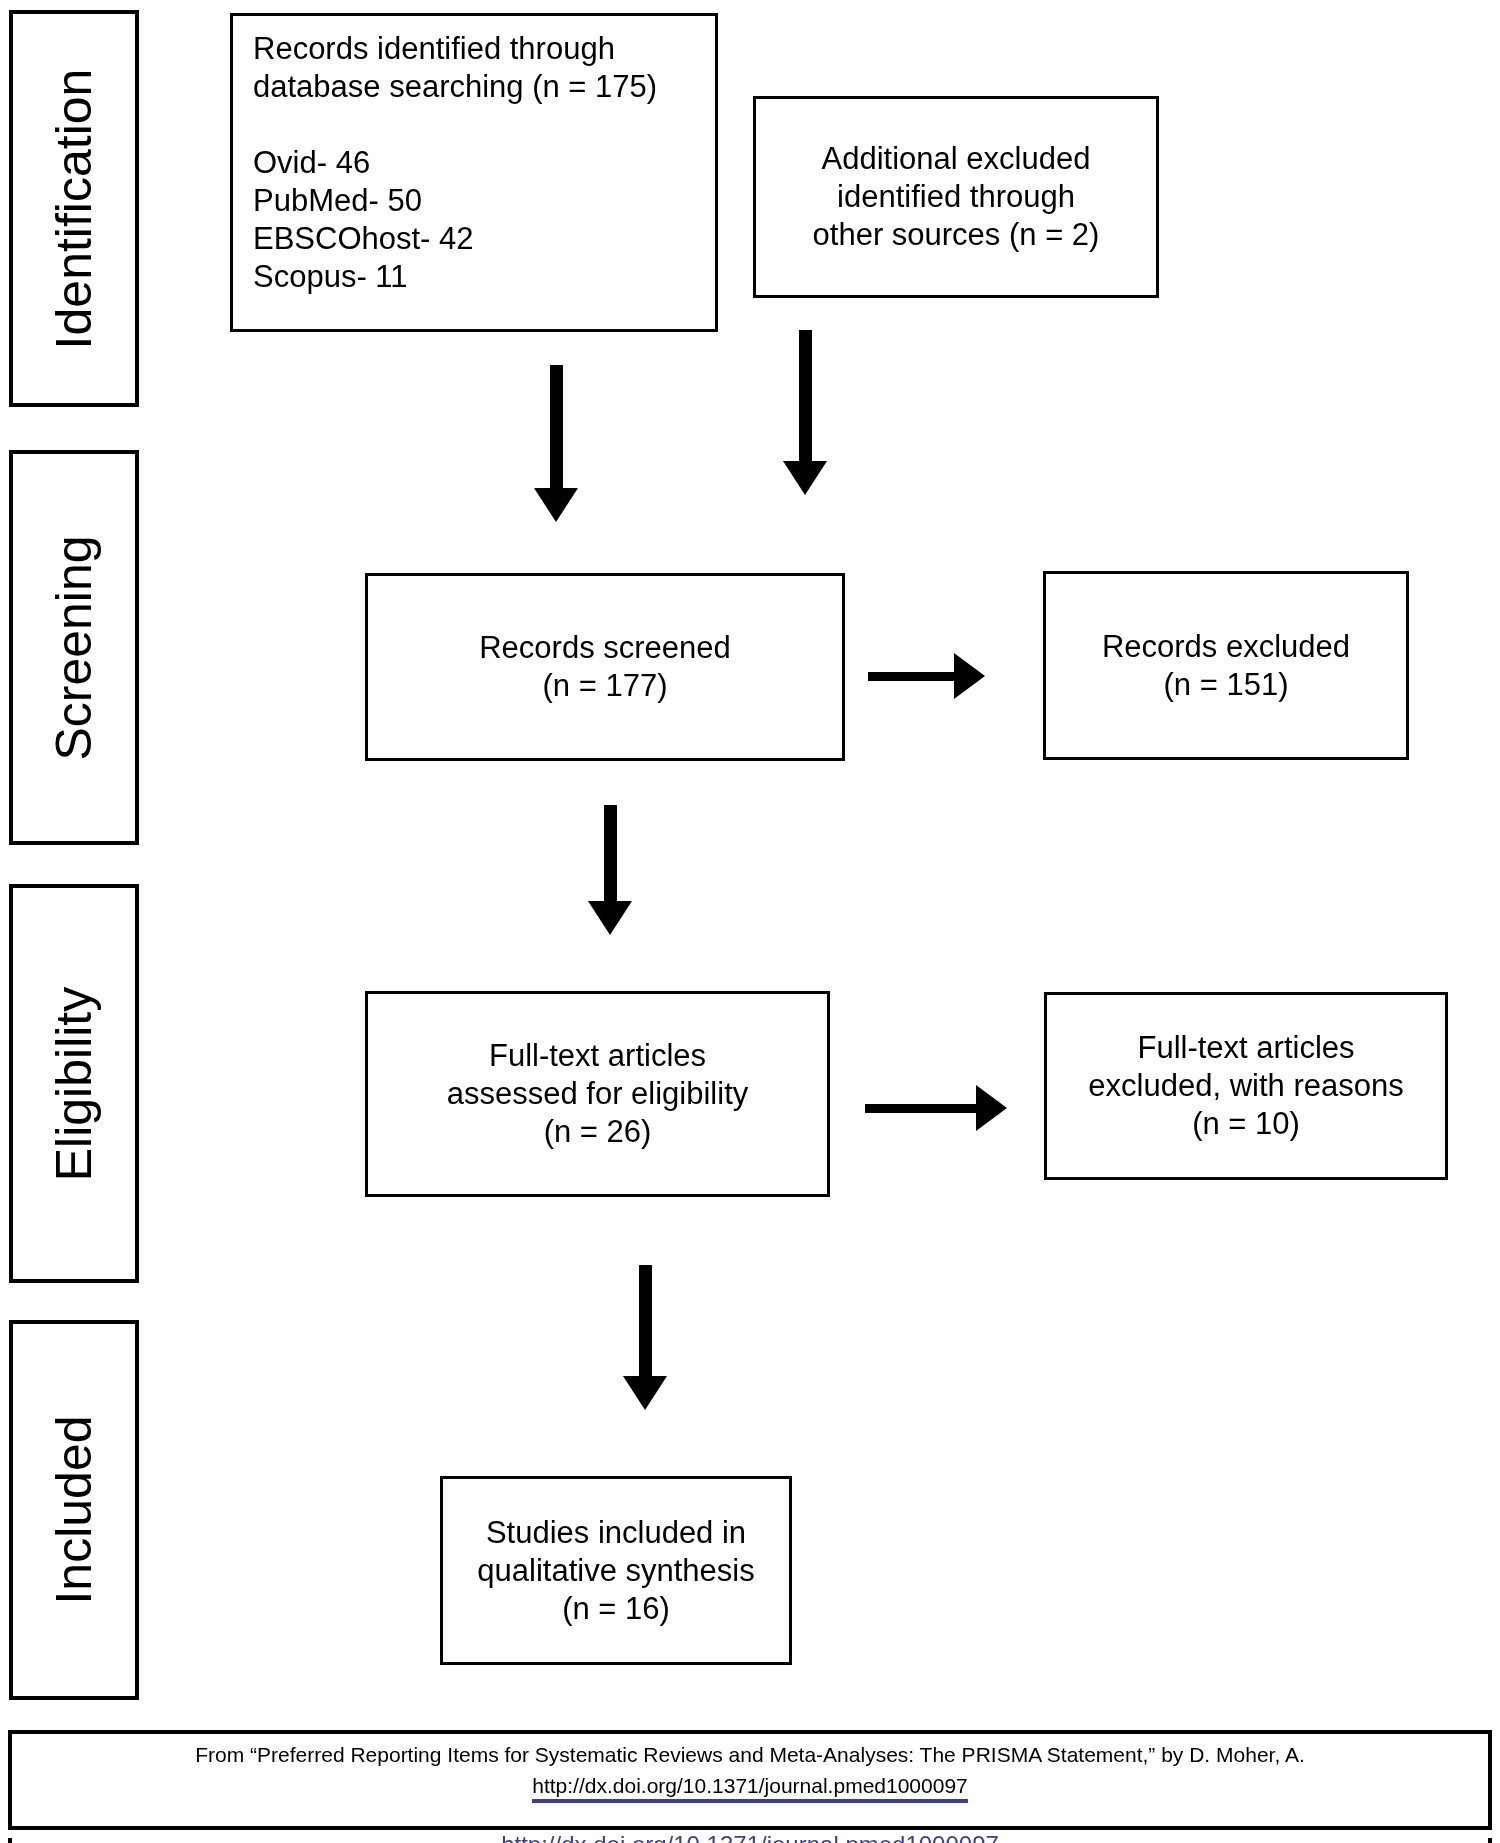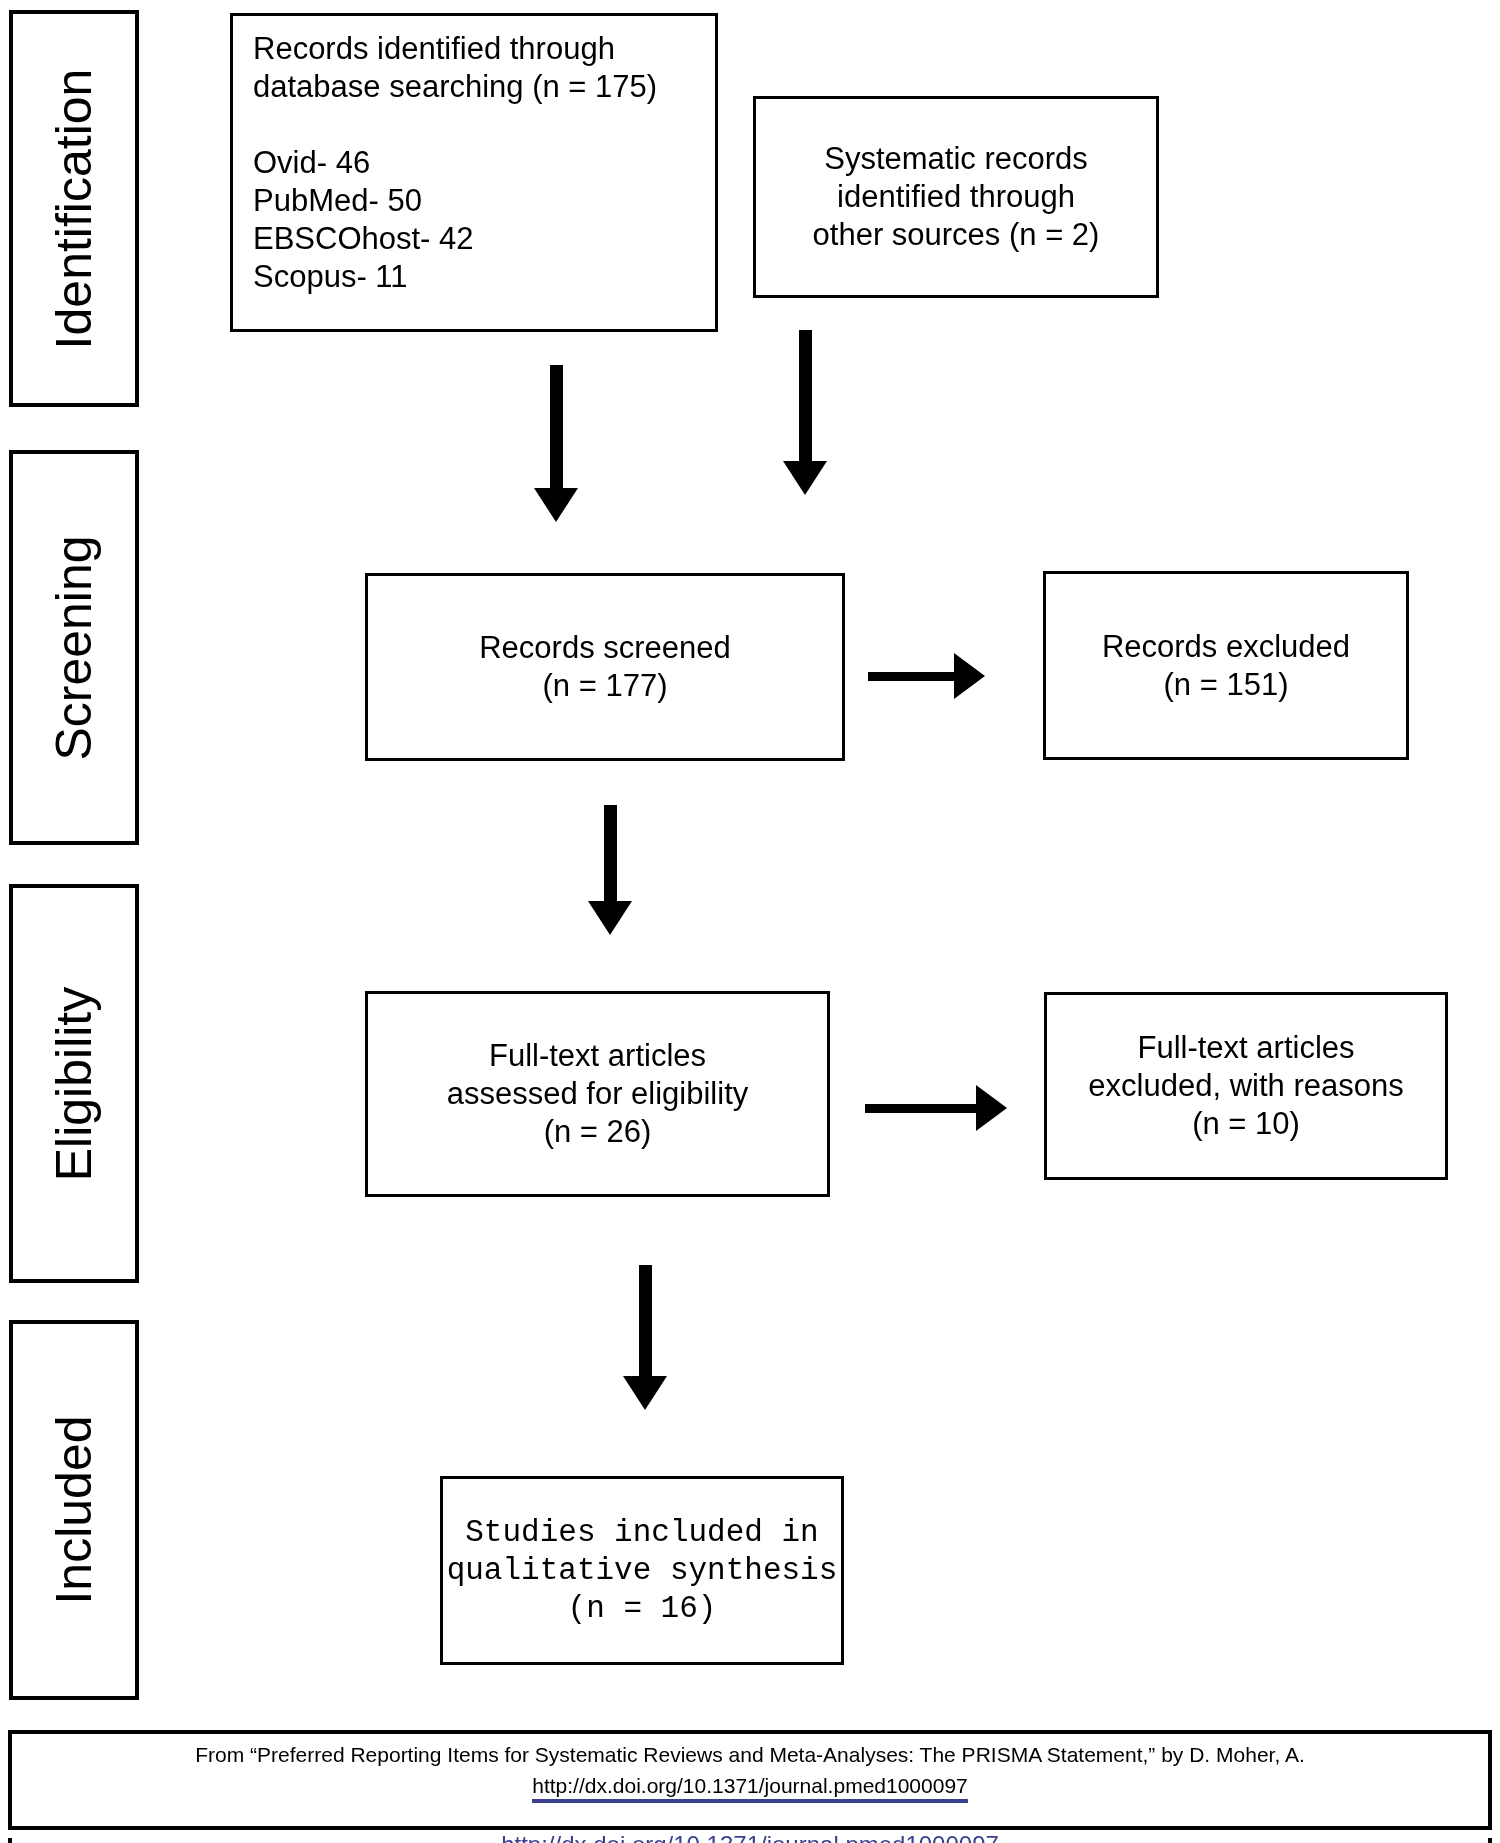--- a/index.html
+++ b/index.html
@@ -122,21 +122,21 @@
     <span class="flow-line">Records identified through</span>
     <span class="flow-line">database searching (n = 175)</span>
     <span class="flow-spacer"></span>
     <span class="flow-line">Ovid- 46</span>
     <span class="flow-line">PubMed- 50</span>
     <span class="flow-line">EBSCOhost- 42</span>
     <span class="flow-line">Scopus- 11</span>
   </div>
 
   <div class="flow-box centered" style="left:753px; top:96px; width:406px; height:202px;">
-    <span class="flow-line">Systematic records</span>
+    <span class="flow-line">Additional excluded</span>
     <span class="flow-line">identified through</span>
     <span class="flow-line">other sources (n = 2)</span>
   </div>
 
   <div class="v-arrow" style="left:534px; top:365px;">
     <div class="shaft" style="height:123px;"></div>
     <div class="head"></div>
   </div>
   <div class="v-arrow" style="left:783px; top:330px;">
     <div class="shaft" style="height:131px;"></div>
@@ -178,21 +178,21 @@
     <span class="flow-line">Full-text articles</span>
     <span class="flow-line">excluded, with reasons</span>
     <span class="flow-line">(n = 10)</span>
   </div>
 
   <div class="v-arrow" style="left:623px; top:1265px;">
     <div class="shaft" style="height:111px;"></div>
     <div class="head"></div>
   </div>
 
-  <div class="flow-box centered" style="left:440px; top:1476px; width:404px; height:189px;font-family:Liberation Mono, monospace;">
+  <div class="flow-box centered" style="left:440px; top:1476px; width:352px; height:189px;">
     <span class="flow-line">Studies included in</span>
     <span class="flow-line">qualitative synthesis</span>
     <span class="flow-line">(n = 16)</span>
   </div>
 
   <div class="footer-box">
     <span class="flow-line">From “Preferred Reporting Items for Systematic Reviews and Meta-Analyses: The PRISMA Statement,” by D. Moher, A.</span>
     <a href="#" class="doi-link" style="border-bottom-color: rgb(58, 63, 143);">http://dx.doi.org/10.1371/journal.pmed1000097</a>
   </div>
 

